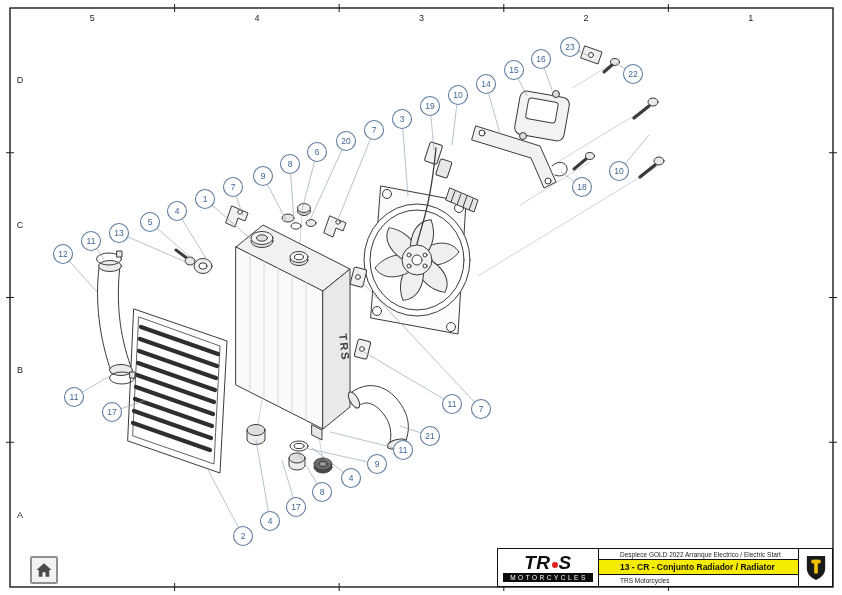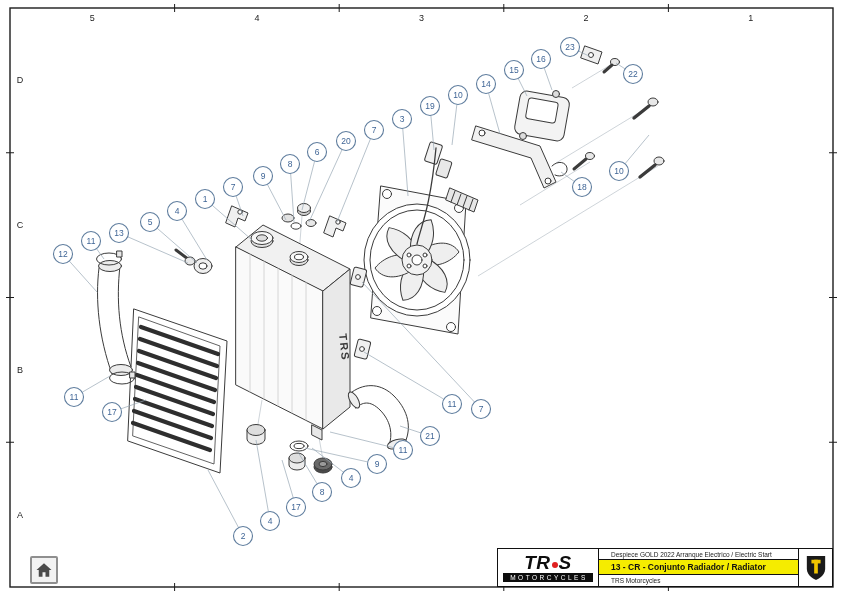--- a/index.html
+++ b/index.html
@@ -28,21 +28,21 @@
   
   .titleblock{
     position:absolute;left:497px;top:548px;width:336px;height:39px;
     display:flex;border:1px solid #111;box-sizing:border-box;background:#fff;
   }
   .tb-logo{width:100px;border-right:1px solid #111;display:flex;flex-direction:column;align-items:center;justify-content:center;gap:1px;}
   .tb-logo-text{font-weight:900;font-style:italic;font-size:19px;line-height:18px;color:#0d0d0d;letter-spacing:0.5px;display:flex;align-items:center;}
   .tb-dot{display:inline-block;width:6px;height:6px;border-radius:50%;background:#e02020;margin:4px 1px 0 1px;}
   .tb-logo-sub{background:#0d0d0d;color:#fff;font-size:6.5px;letter-spacing:2.5px;padding:1px 5px 1px 7px;line-height:7px;}
   .tb-rows{flex:1;display:flex;flex-direction:column;min-width:0;}
-  .tb-row{padding:0 12px;display:flex;align-items:center;white-space:nowrap;overflow:hidden;box-sizing:border-box;}
+  .tb-row{padding:0 21px;display:flex;align-items:center;white-space:nowrap;overflow:hidden;box-sizing:border-box;}
   .tb-row1{height:11px;font-size:6.5px;color:#222;border-bottom:1px solid #111;}
   .tb-row2{height:15px;font-size:8.5px;font-weight:bold;color:#111;border-bottom:1px solid #111;background:#f5ec00;}
   .tb-row3{flex:1;font-size:6.5px;color:#222;}
   .tb-shield{width:33px;border-left:1px solid #111;display:flex;align-items:center;justify-content:center;}
 </style>
 </head>
 <body>
 
 <div class="page">
 

